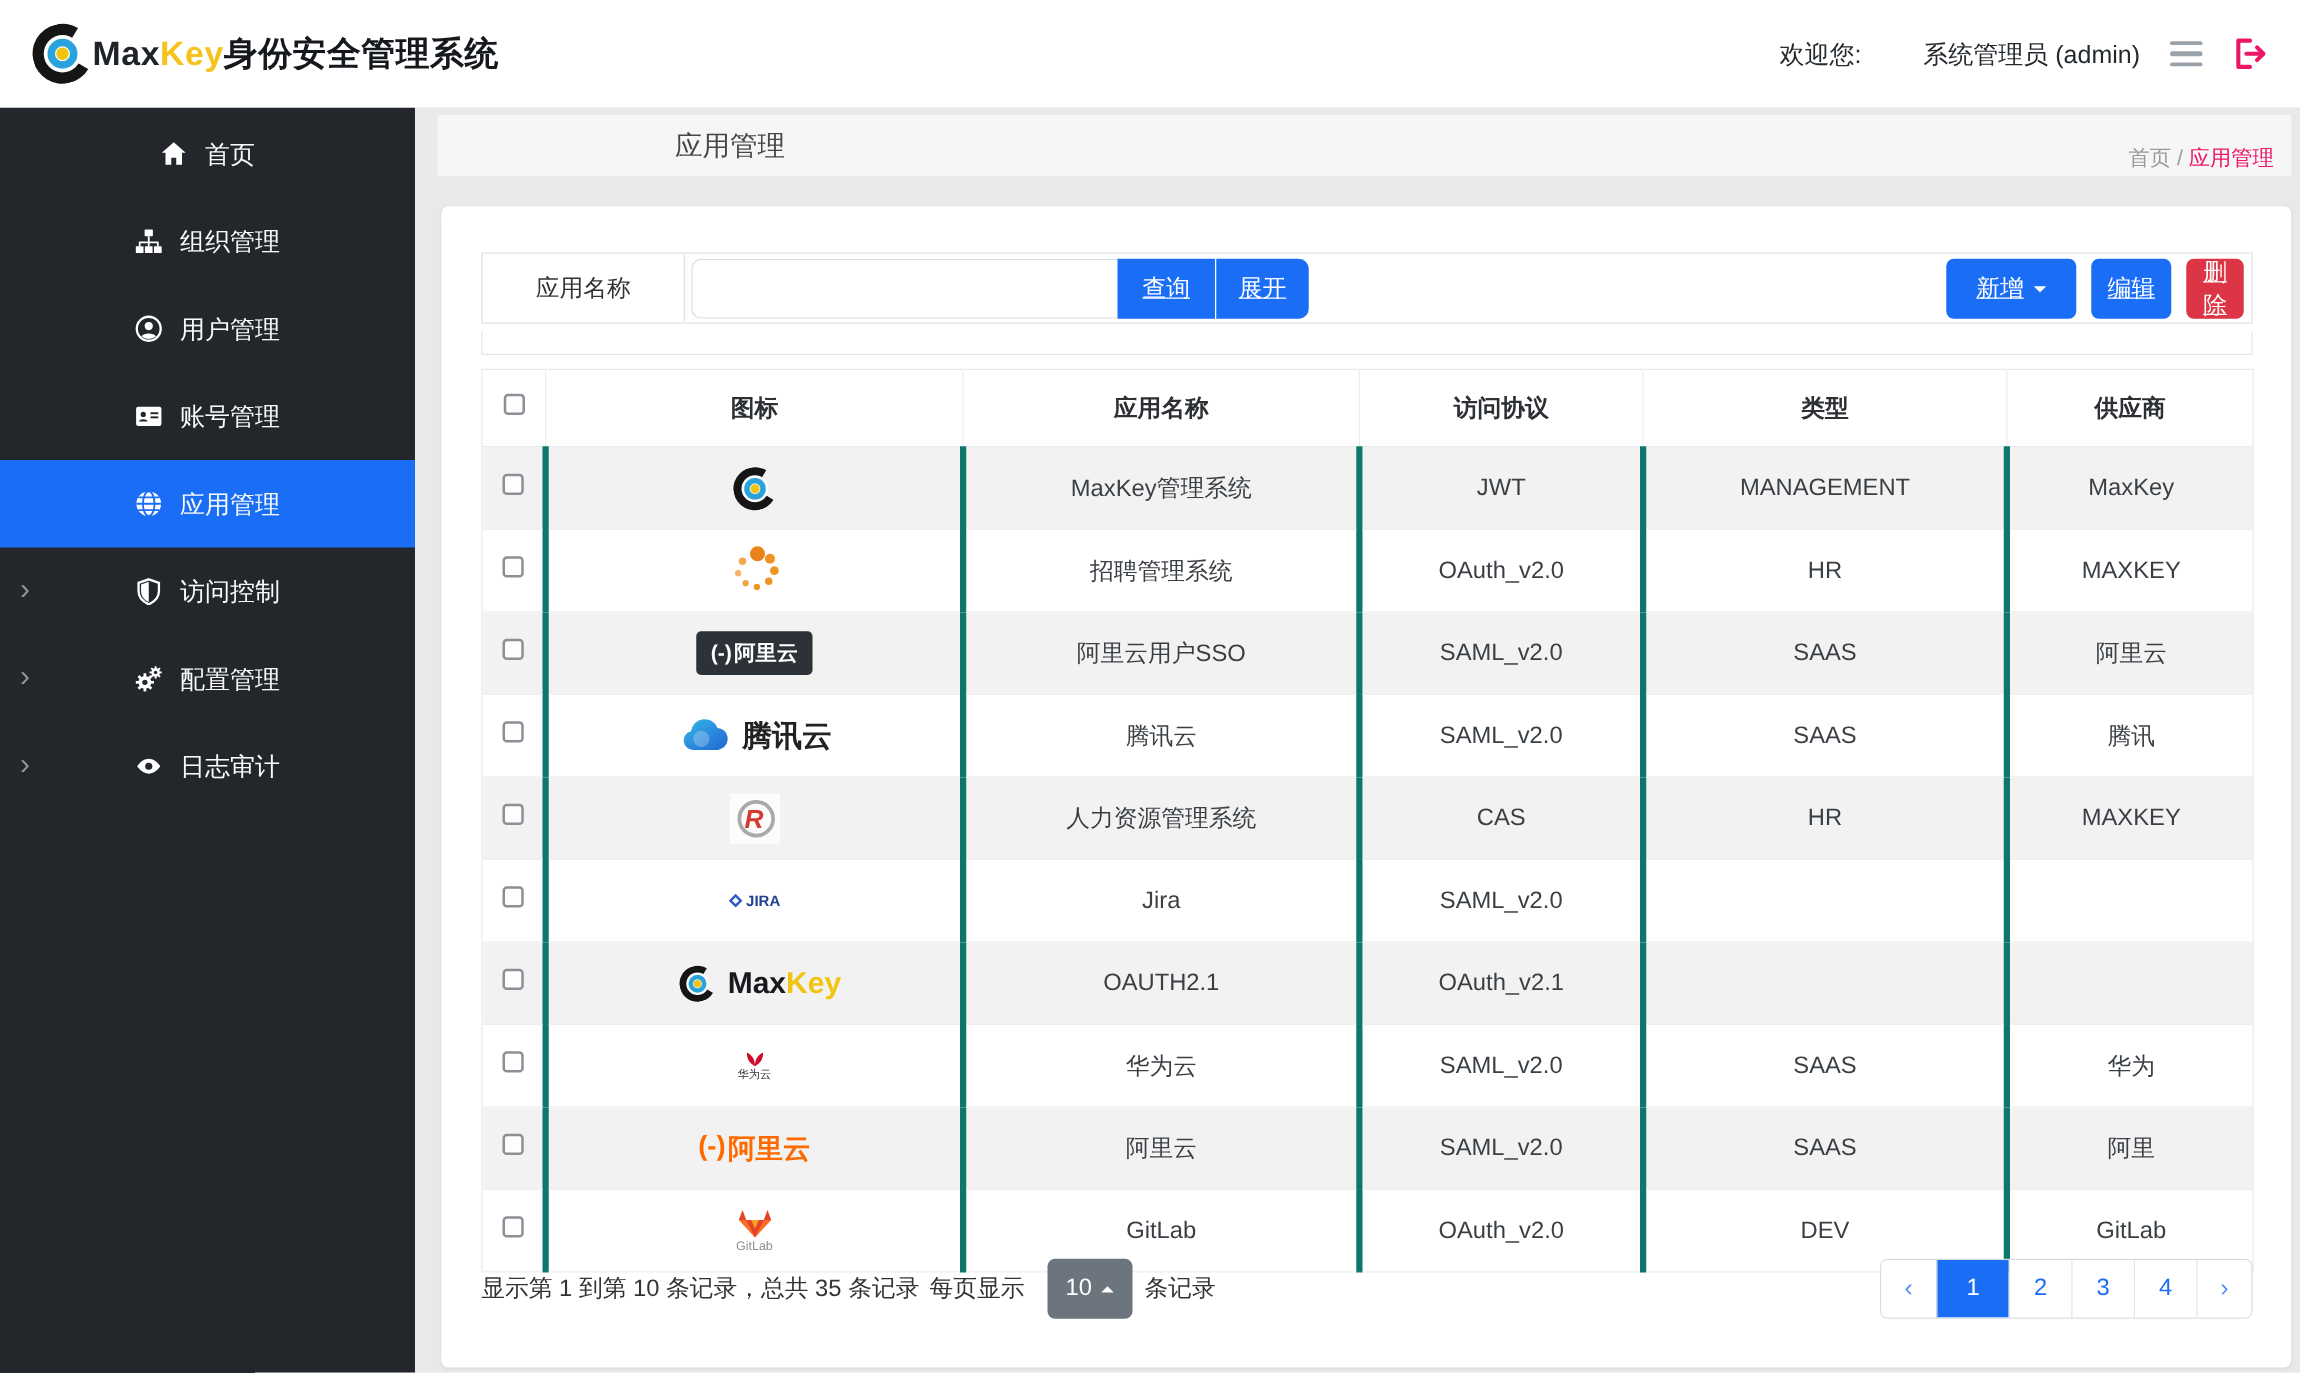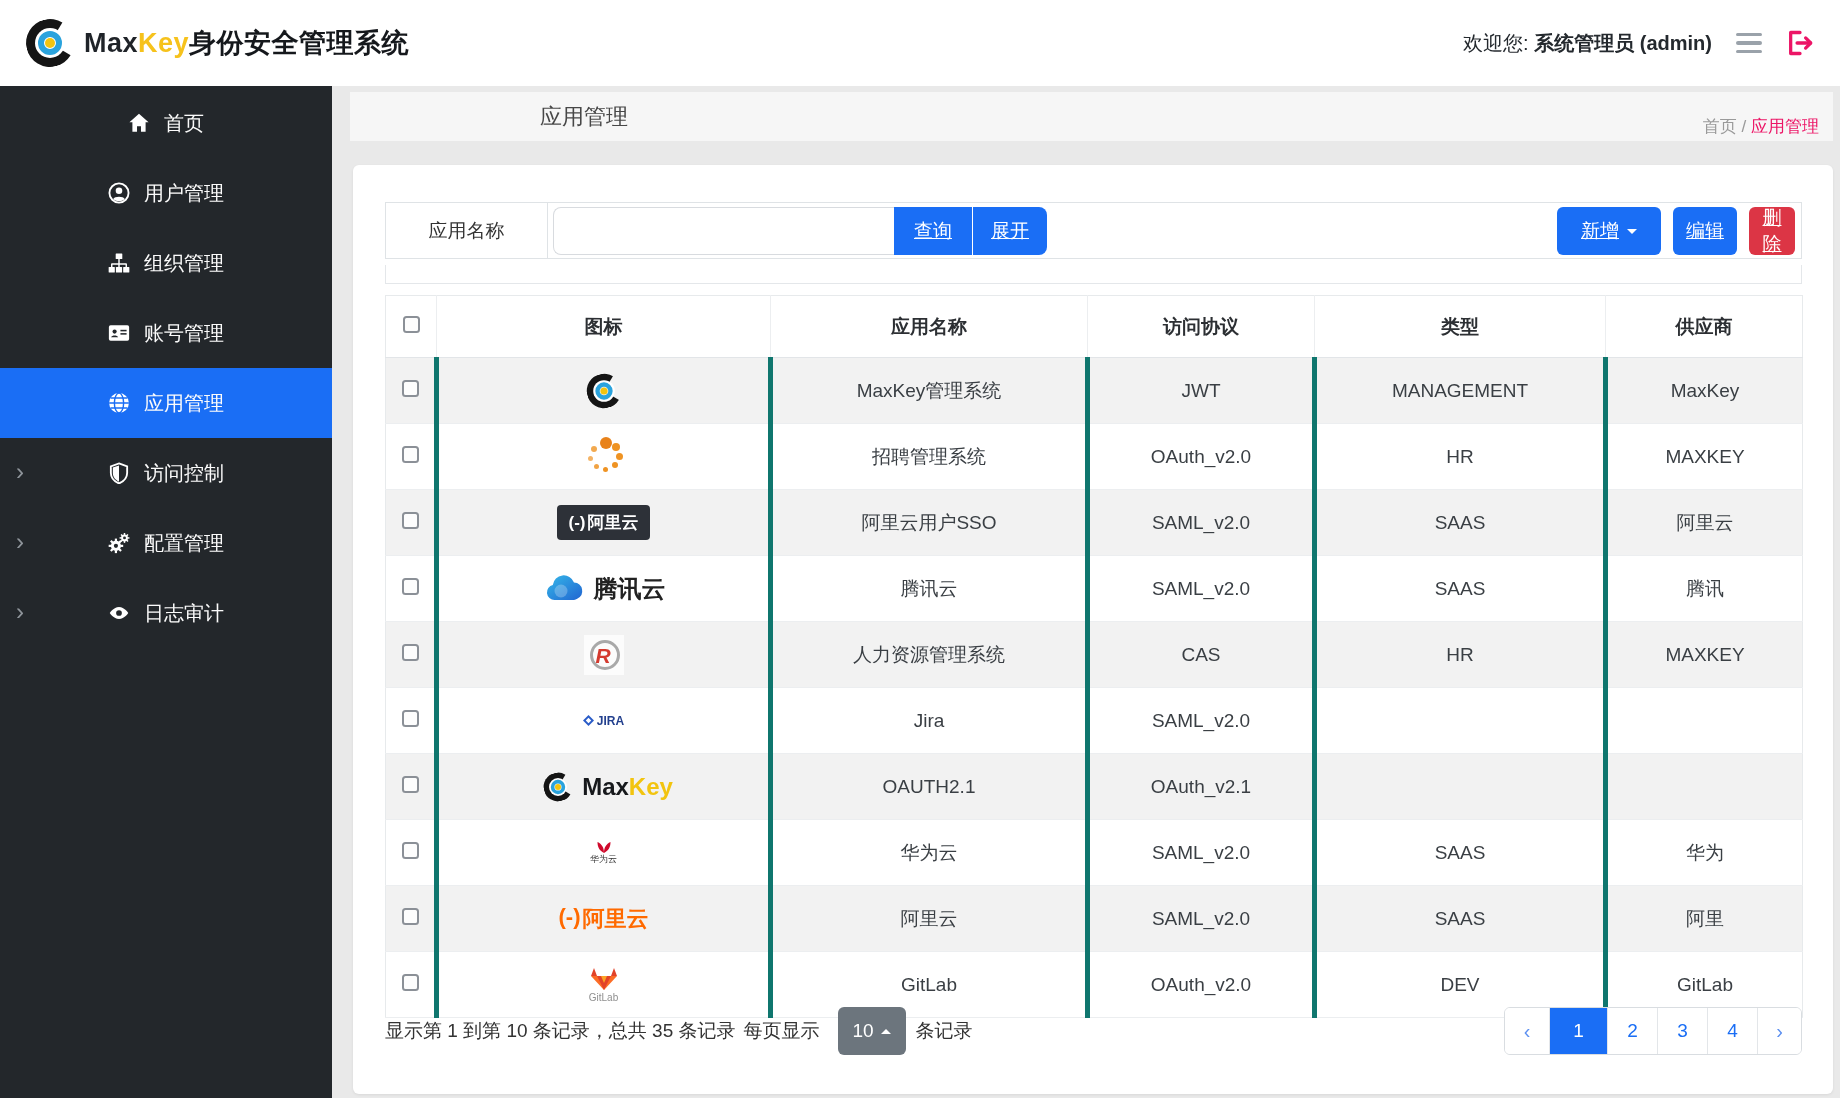--- a/index.html
+++ b/index.html
@@ -2,33 +2,33 @@
 <html><head>
 <meta charset="utf-8">
 <style>
   html,body{margin:0;padding:0;width:1840px;height:1098px;overflow:hidden;
     font-family:"Liberation Sans","DejaVu Sans",sans-serif;background:#e9e9e9;}
   *{box-sizing:border-box;}
 
   
   .topbar{position:absolute;left:0;top:0;width:1840px;height:86px;background:#fff;
     display:flex;align-items:center;padding:0 26px;z-index:20;}
-  .brand{display:flex;align-items:center;gap:10px;}
+  .brand{display:flex;align-items:center;}
   .mk-logo{width:48px;height:48px;position:relative;flex:0 0 auto;}
   .mk-c{position:absolute;inset:0;border:11px solid #151515;border-right-color:transparent;
     border-radius:50%;transform:rotate(-14deg);}
   .mk-blue{position:absolute;left:50%;top:50%;width:24px;height:24px;margin:-12px 0 0 -12px;
     border:6px solid #2aa3dd;border-radius:50%;box-shadow:0 0 0 3px #fff;}
   .mk-blue::after{content:"";position:absolute;inset:1px;background:#f2c40f;border-radius:50%;}
   .brand-text{font-size:27px;font-weight:bold;color:#15181c;letter-spacing:.5px;}
   .brand-text .bmax{color:#1f2328;}
   .brand-text .bkey{color:#f6c21c;}
   .top-right{margin-left:auto;display:flex;align-items:center;gap:24px;}
   .welcome{font-size:20px;color:#24292e;}
-  .welcome b{font-weight:bold;}
+  .welcome b{font-weight:normal;margin-left:44px;}
   .hamburger{width:26px;display:flex;flex-direction:column;gap:5px;cursor:pointer;}
   .hamburger i{display:block;height:3.4px;background:#9aa2aa;border-radius:2px;}
   .logout-btn{width:28px;height:28px;cursor:pointer;}
 
   
   .sidebar{position:absolute;left:0;top:86px;width:332px;height:1012px;background:#23272b;
     padding-top:2px;z-index:10;}
   .side-item{position:relative;height:70px;display:flex;align-items:center;justify-content:center;
     gap:14px;color:#fff;cursor:pointer;}
   .side-item.active{background:#1a6ef5;}
@@ -157,39 +157,39 @@
   <div class="side-item">
     <span class="sicon">
         <svg viewBox="0 0 20 20">
           <path fill="#fff" d="M10 1.6 L1.3 9.3 H4 V18 H8.2 V12.9 H11.8 V18 H16 V9.3 H18.7 Z"></path>
         </svg>
       </span>
     <span class="slabel">首页</span>
   </div>
   <div class="side-item">
     <span class="sicon">
-        <svg viewBox="0 0 20 20">
-          <circle cx="10" cy="10" r="8.7" fill="none" stroke="#fff" stroke-width="1.7"></circle>
-          <circle cx="10" cy="8" r="3" fill="#fff"></circle>
-          <path d="M4.7 15.6 C6 12.7 14 12.7 15.3 15.6 A8.7 8.7 0 0 1 4.7 15.6 Z" fill="#fff"></path>
-        </svg>
-      </span>
-    <span class="slabel">用户管理</span>
-  </div>
-  <div class="side-item">
-    <span class="sicon">
         <svg viewBox="0 0 20 20" fill="#fff">
           <rect x="7" y="1.4" width="6" height="5" rx=".5"></rect>
           <rect x=".6" y="13.6" width="5.6" height="5" rx=".5"></rect>
           <rect x="7.2" y="13.6" width="5.6" height="5" rx=".5"></rect>
           <rect x="13.8" y="13.6" width="5.6" height="5" rx=".5"></rect>
           <path d="M9.35 6.4 h1.3 v4 h-1.3 z M3 10.2 h14 v1.3 H3 z M2.75 10.8 h1.3 v2.8 h-1.3 z M9.35 10.8 h1.3 v2.8 h-1.3 z M15.95 10.8 h1.3 v2.8 h-1.3 z"></path>
         </svg>
       </span>
     <span class="slabel">组织管理</span>
+  </div>
+  <div class="side-item">
+    <span class="sicon">
+        <svg viewBox="0 0 20 20">
+          <circle cx="10" cy="10" r="8.7" fill="none" stroke="#fff" stroke-width="1.7"></circle>
+          <circle cx="10" cy="8" r="3" fill="#fff"></circle>
+          <path d="M4.7 15.6 C6 12.7 14 12.7 15.3 15.6 A8.7 8.7 0 0 1 4.7 15.6 Z" fill="#fff"></path>
+        </svg>
+      </span>
+    <span class="slabel">用户管理</span>
   </div>
   <div class="side-item">
     <span class="sicon">
         <svg viewBox="0 0 20 20">
           <rect x=".8" y="3" width="18.4" height="14" rx="1.6" fill="#fff"></rect>
           <circle cx="6" cy="8.7" r="1.9" fill="#23272b"></circle>
           <path d="M2.8 13.9 C3.4 11.6 8.6 11.6 9.2 13.9 Z" fill="#23272b"></path>
           <rect x="11.3" y="7.1" width="5.6" height="1.4" fill="#23272b"></rect>
           <rect x="11.3" y="10.1" width="5.6" height="1.4" fill="#23272b"></rect>
         </svg>

